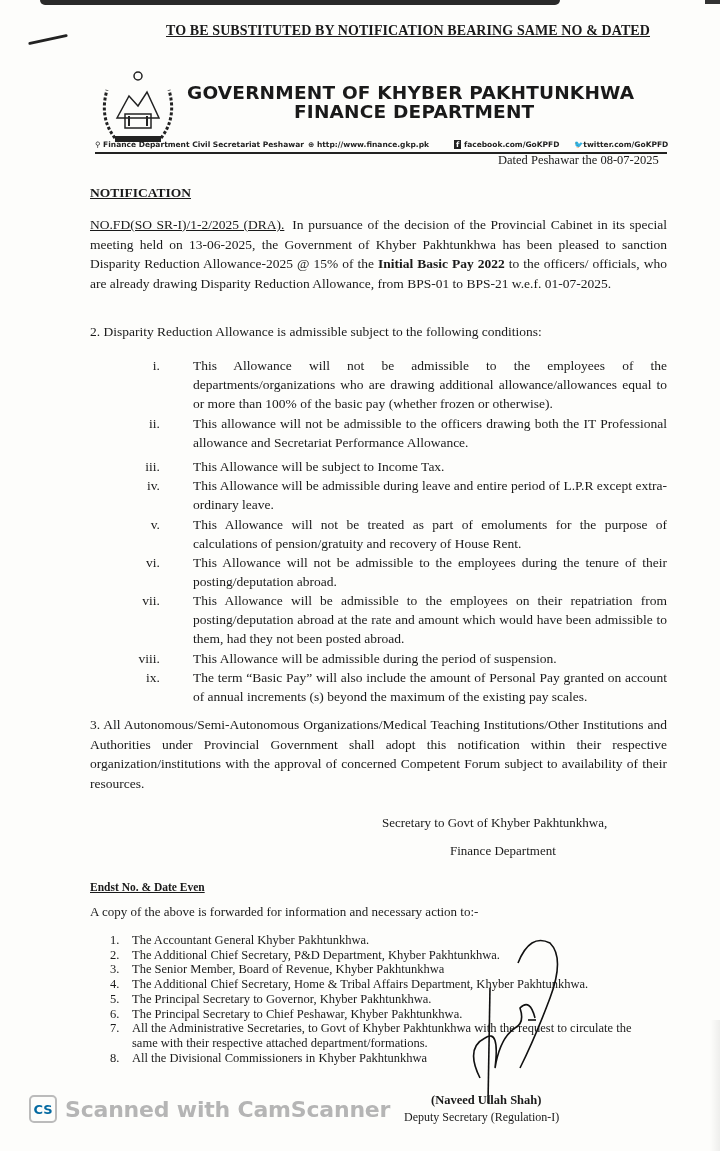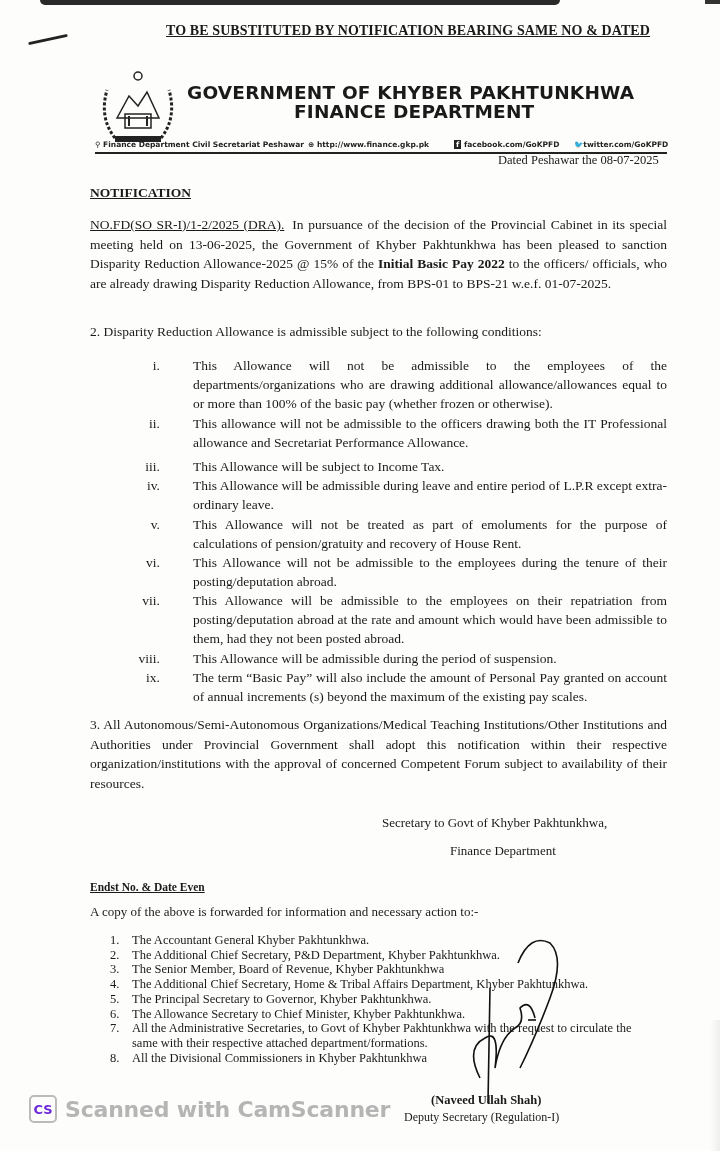--- a/index.html
+++ b/index.html
@@ -26,21 +26,21 @@
   .sig2 { position:absolute; left:450px; top:843px; font-size:13px; }
   .endst { position:absolute; left:90px; top:881px; font-size:11.5px; font-weight:bold; text-decoration:underline; }
   .copy { position:absolute; left:90px; top:904px; font-size:13px; }
   .dist { position:absolute; left:110px; top:933px; font-size:12.5px; line-height:14.7px; }
   .dist .row { display:flex; }
   .dist .n { width:22px; }
   .signature { position:absolute; left:440px; top:928px; width:130px; height:175px; }
   .officer { position:absolute; left:431px; top:1093px; font-size:12.5px; font-weight:bold; }
   .desig { position:absolute; left:404px; top:1110px; font-size:12px; }
   .cs { position:absolute; left:29px; top:1095px; display:flex; align-items:center; }
-  .cs-logo { width:28px; height:28px; border:2.5px solid #bbb; border-radius:5px; color:#6d28d9;
+  .cs-logo { width:28px; height:28px; border:2.5px solid #bbb; border-radius:5px; color:#0369a1;
              font-family:"DejaVu Sans", sans-serif; font-weight:bold; font-size:13px; display:flex; align-items:center; justify-content:center; box-sizing:border-box; }
   .cs-text { margin-left:8px; font-family:"DejaVu Sans", sans-serif; font-size:22px; color:#b5b5b5; letter-spacing:-0.2px;font-weight:bold; }
   .shadow-r { position:absolute; right:0; top:1020px; width:10px; height:131px; background:linear-gradient(to right, rgba(0,0,0,0), rgba(0,0,0,0.06)); }
 </style>
 </head>
 <body>
 
 <div class="topbar"></div>
 <div class="topbar2"></div>
 <div class="pen-mark"></div>
@@ -147,21 +147,21 @@
   <div class="row">
       <span class="n">4.</span>
       <span>The Additional Chief Secretary, Home &amp; Tribal Affairs Department, Khyber Pakhtunkhwa.</span>
     </div>
   <div class="row">
       <span class="n">5.</span>
       <span>The Principal Secretary to Governor, Khyber Pakhtunkhwa.</span>
     </div>
   <div class="row">
       <span class="n">6.</span>
-      <span>The Allowance Secretary to Chief Minister, Khyber Pakhtunkhwa.</span>
+      <span>The Principal Secretary to Chief Peshawar, Khyber Pakhtunkhwa.</span>
     </div>
   <div class="row">
       <span class="n">7.</span>
       <span>All the Administrative Secretaries, to Govt of Khyber Pakhtunkhwa with the request to circulate the</span>
     </div>
   <div class="row">
       <span class="n"></span>
       <span>same with their respective attached department/formations.</span>
     </div>
   <div class="row">

